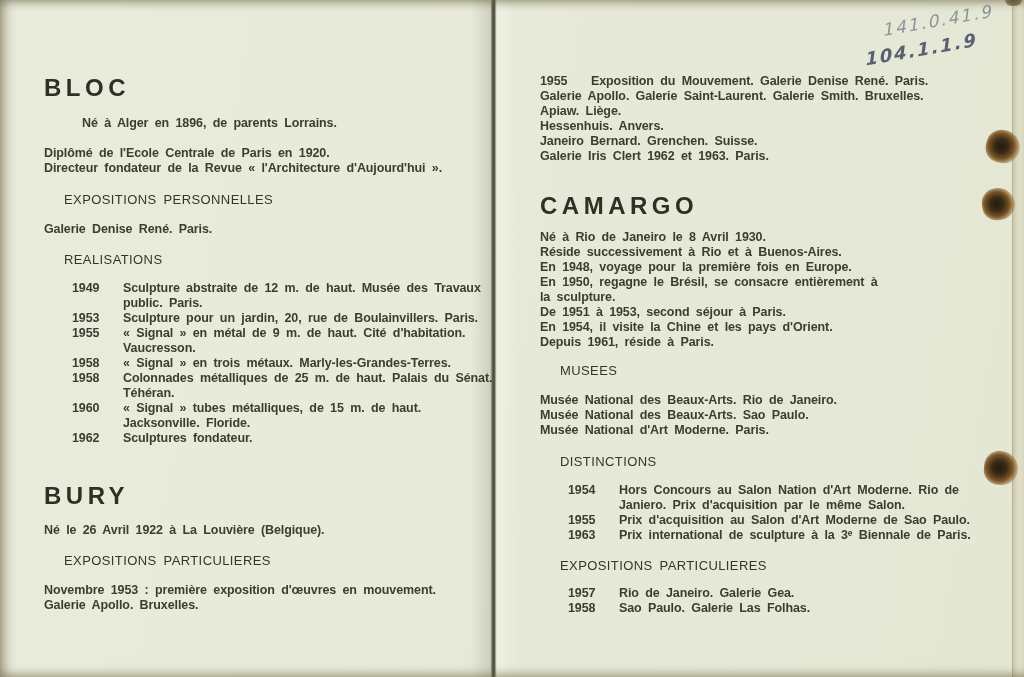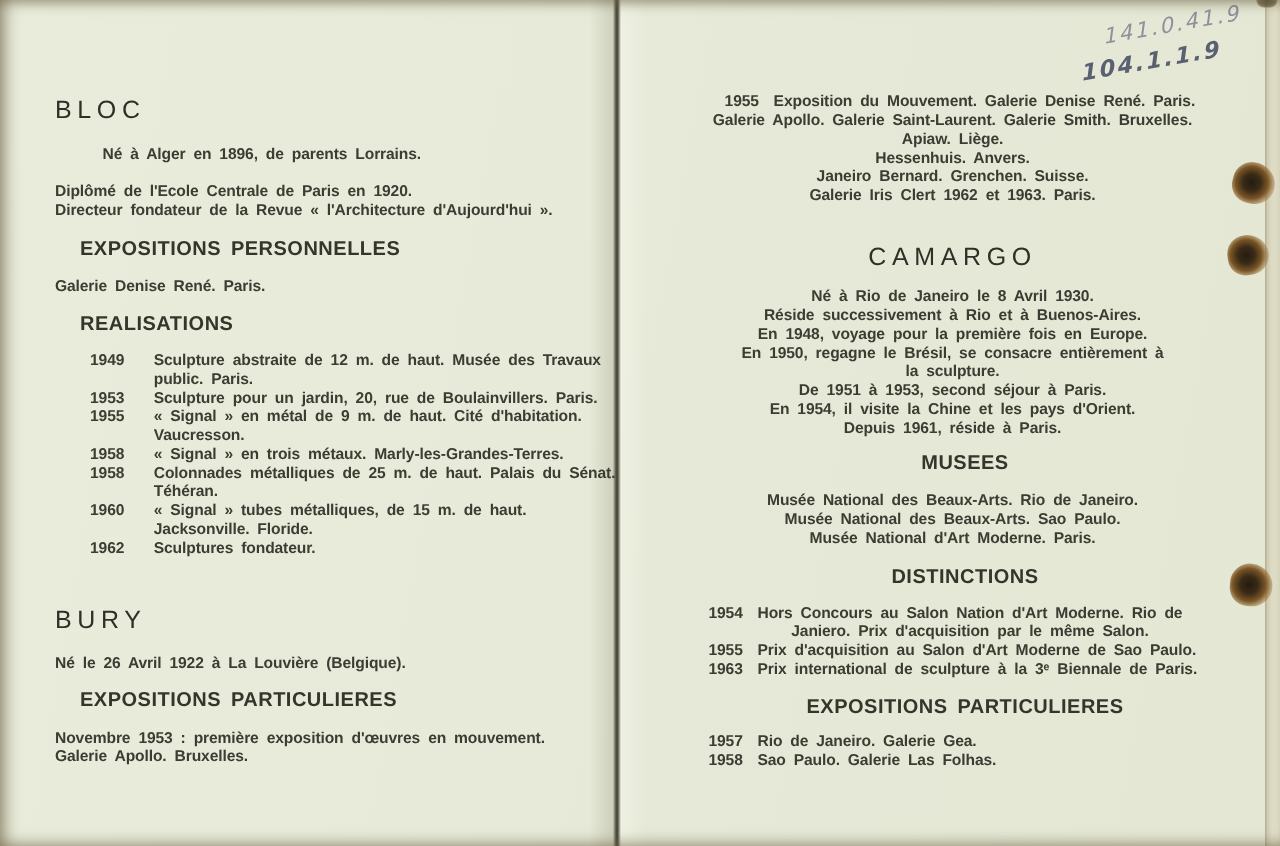--- a/index.html
+++ b/index.html
@@ -59,26 +59,26 @@
     font-family:"DejaVu Sans",sans-serif;font-style:italic;
     text-align:right;line-height:25px;white-space:nowrap;
   }
   .hw1{font-size:17px;letter-spacing:2px;color:#8f909b;}
   .hw2{font-size:18px;letter-spacing:2px;color:#59606f;font-weight:bold;margin-right:18px;}
   
   .page-col{position:absolute;font-weight:bold;font-size:12.5px;line-height:15px;
     letter-spacing:-0.1px;word-spacing:3px;}
   .page-col .line{white-space:nowrap;}
   .col-left{left:44px;top:70px;width:440px;}
-  .col-right{left:527px;top:74px;width:470px;text-align:center;}
-  .h1{font-size:20px;line-height:20px;letter-spacing:4.5px;color:#2e3028;
-    padding-top:8px;margin:0;font-weight:normal;}
+  .col-right{left:540px;top:74px;width:470px;}
+  .h1{font-size:24px;line-height:20px;letter-spacing:4.5px;color:#2e3028;
+    padding-top:8px;margin:0;font-weight:bold;}
   .h1.bury{margin-top:32px;}
   .h1.camargo{margin-top:24px;}
-  .h2{font-size:16px;line-height:15px;letter-spacing:.4px;color:#34362c;margin:0;font-weight:bold;padding-left:20px;}
+  .h2{font-size:13px;line-height:15px;letter-spacing:.4px;color:#34362c;margin:0;font-weight:normal;padding-left:20px;}
   .mt18{margin-top:18px;padding-left:38px;} .mt17{margin-top:17px;} .mt16{margin-top:16px;}
   .mt15{margin-top:15px;} .mt14{margin-top:14px;} .mt13{margin-top:13px;}
   .row{display:flex;margin-left:28px;}
   .row .year{flex:0 0 51px;}
   .inline-year{display:inline-block;width:51px;}
 </style>
 </head>
 <body>
 
 <div class="scan">

